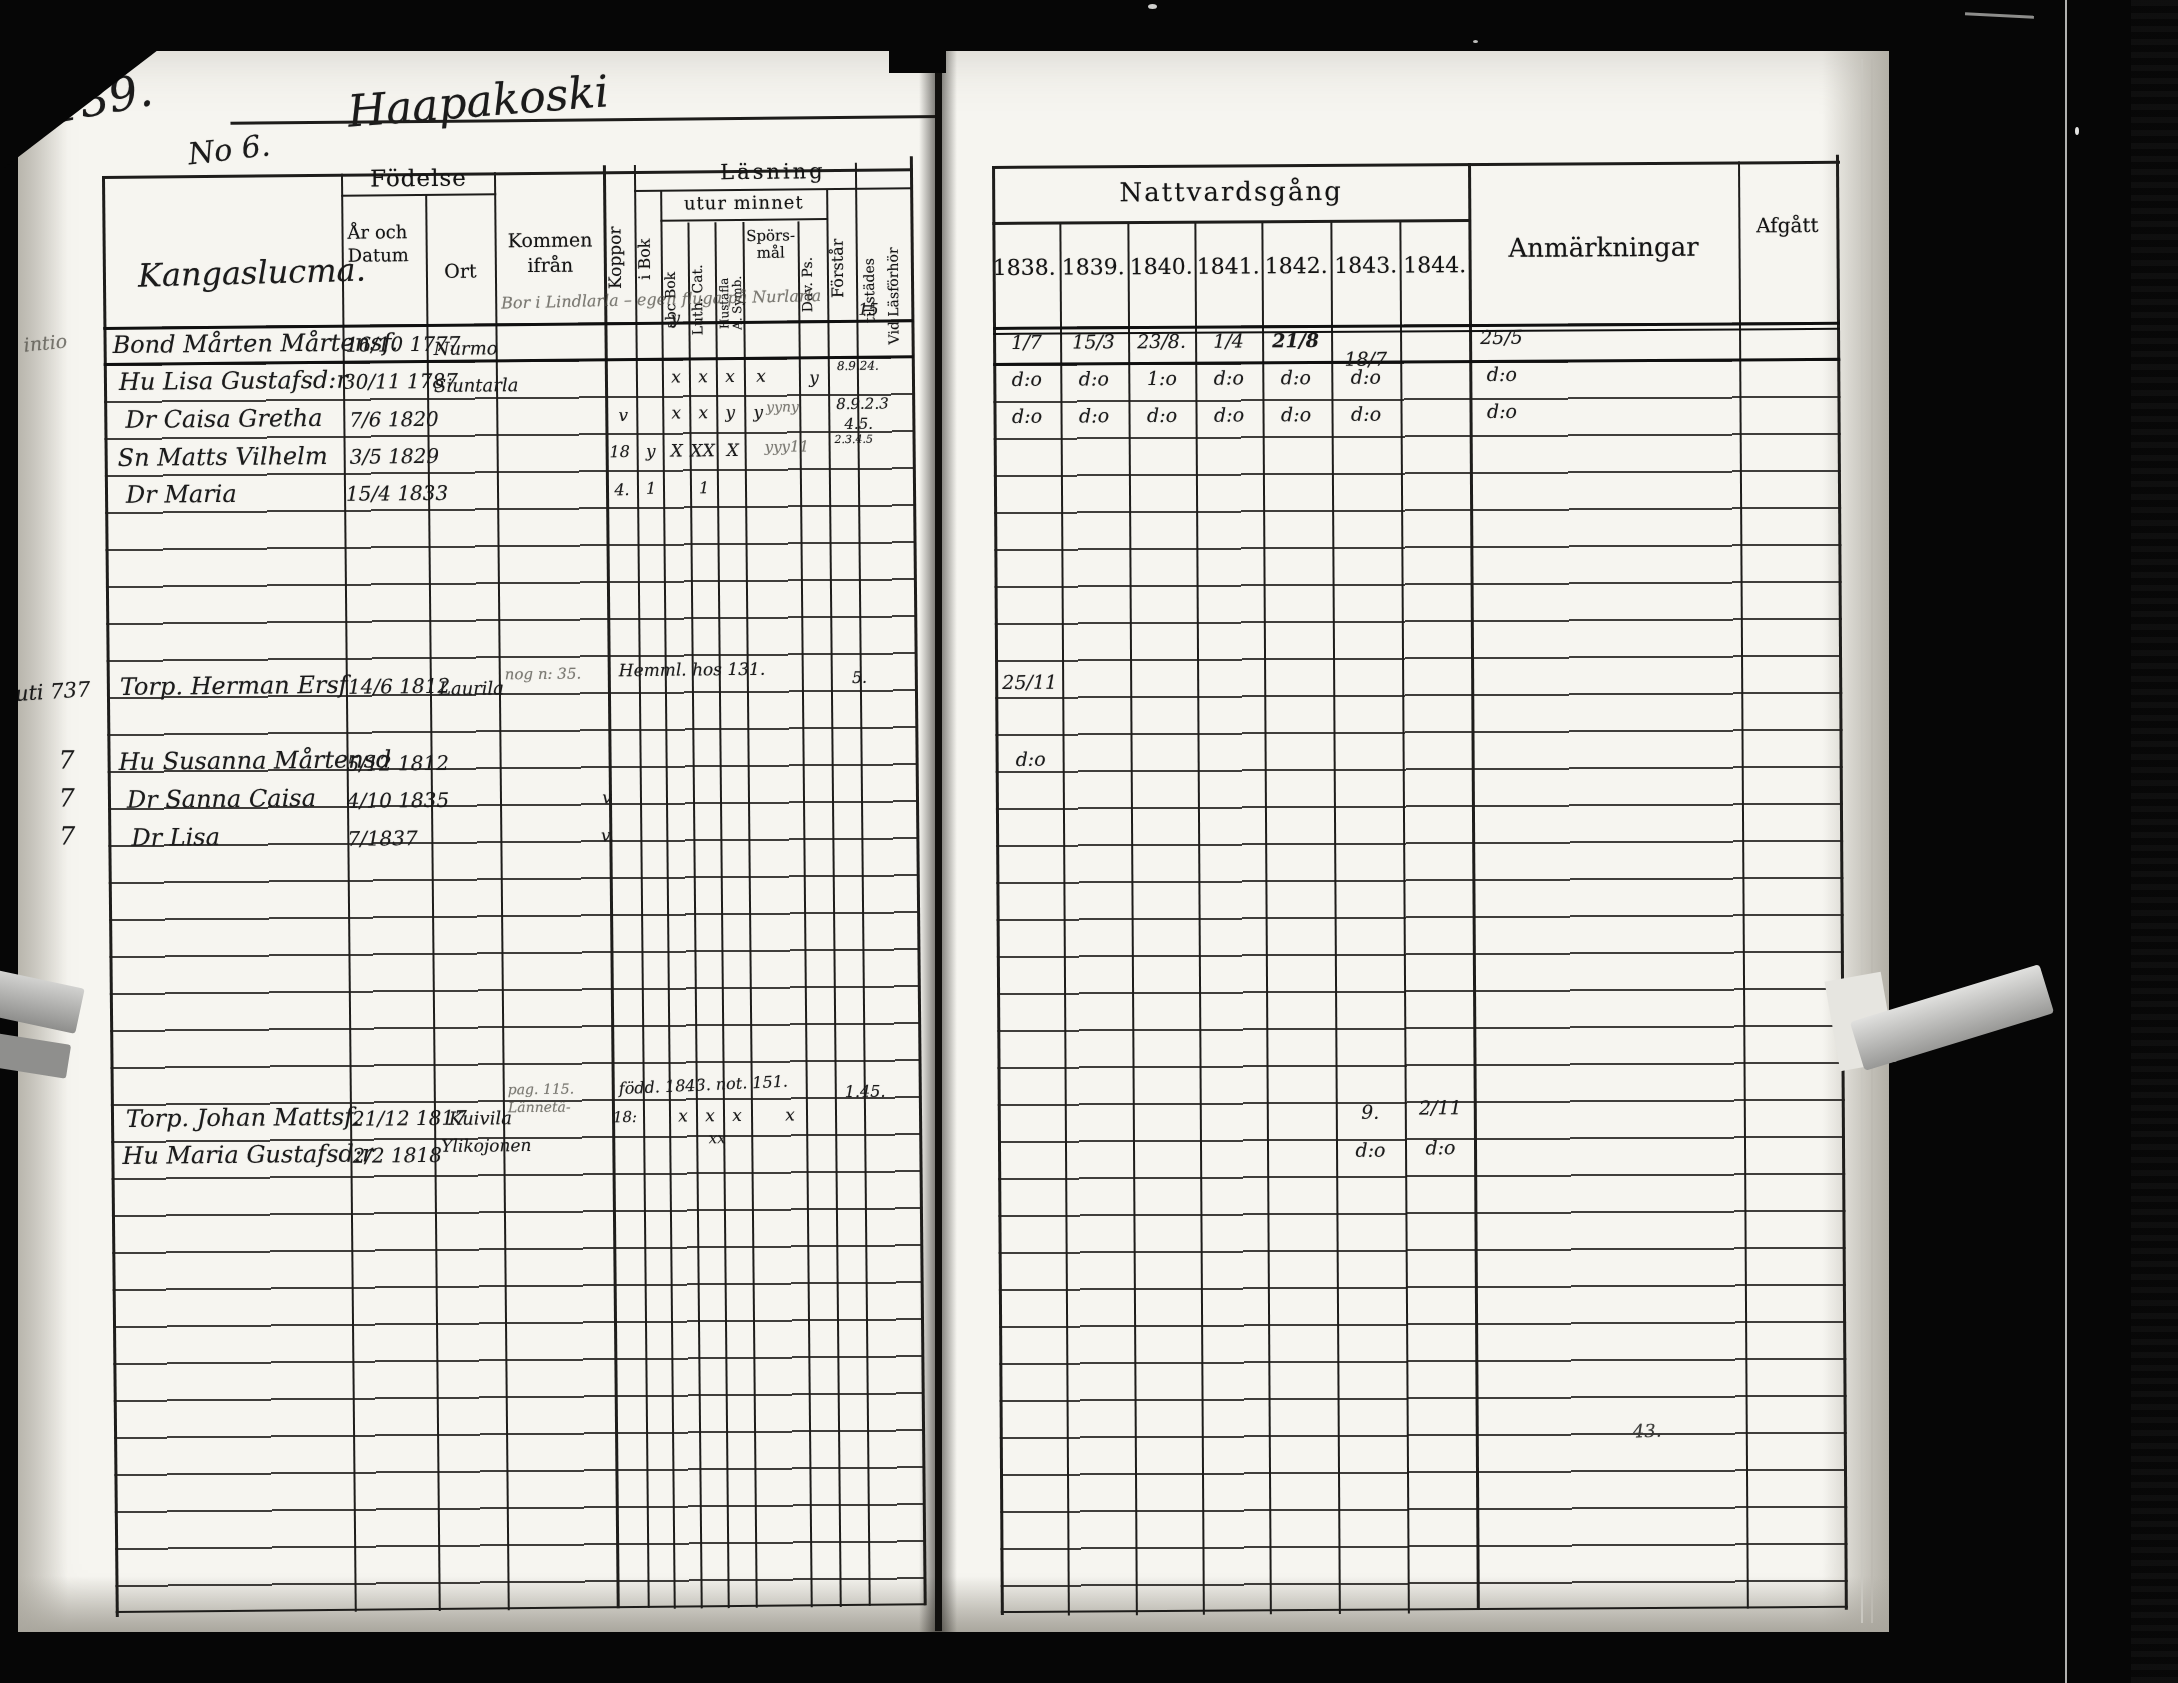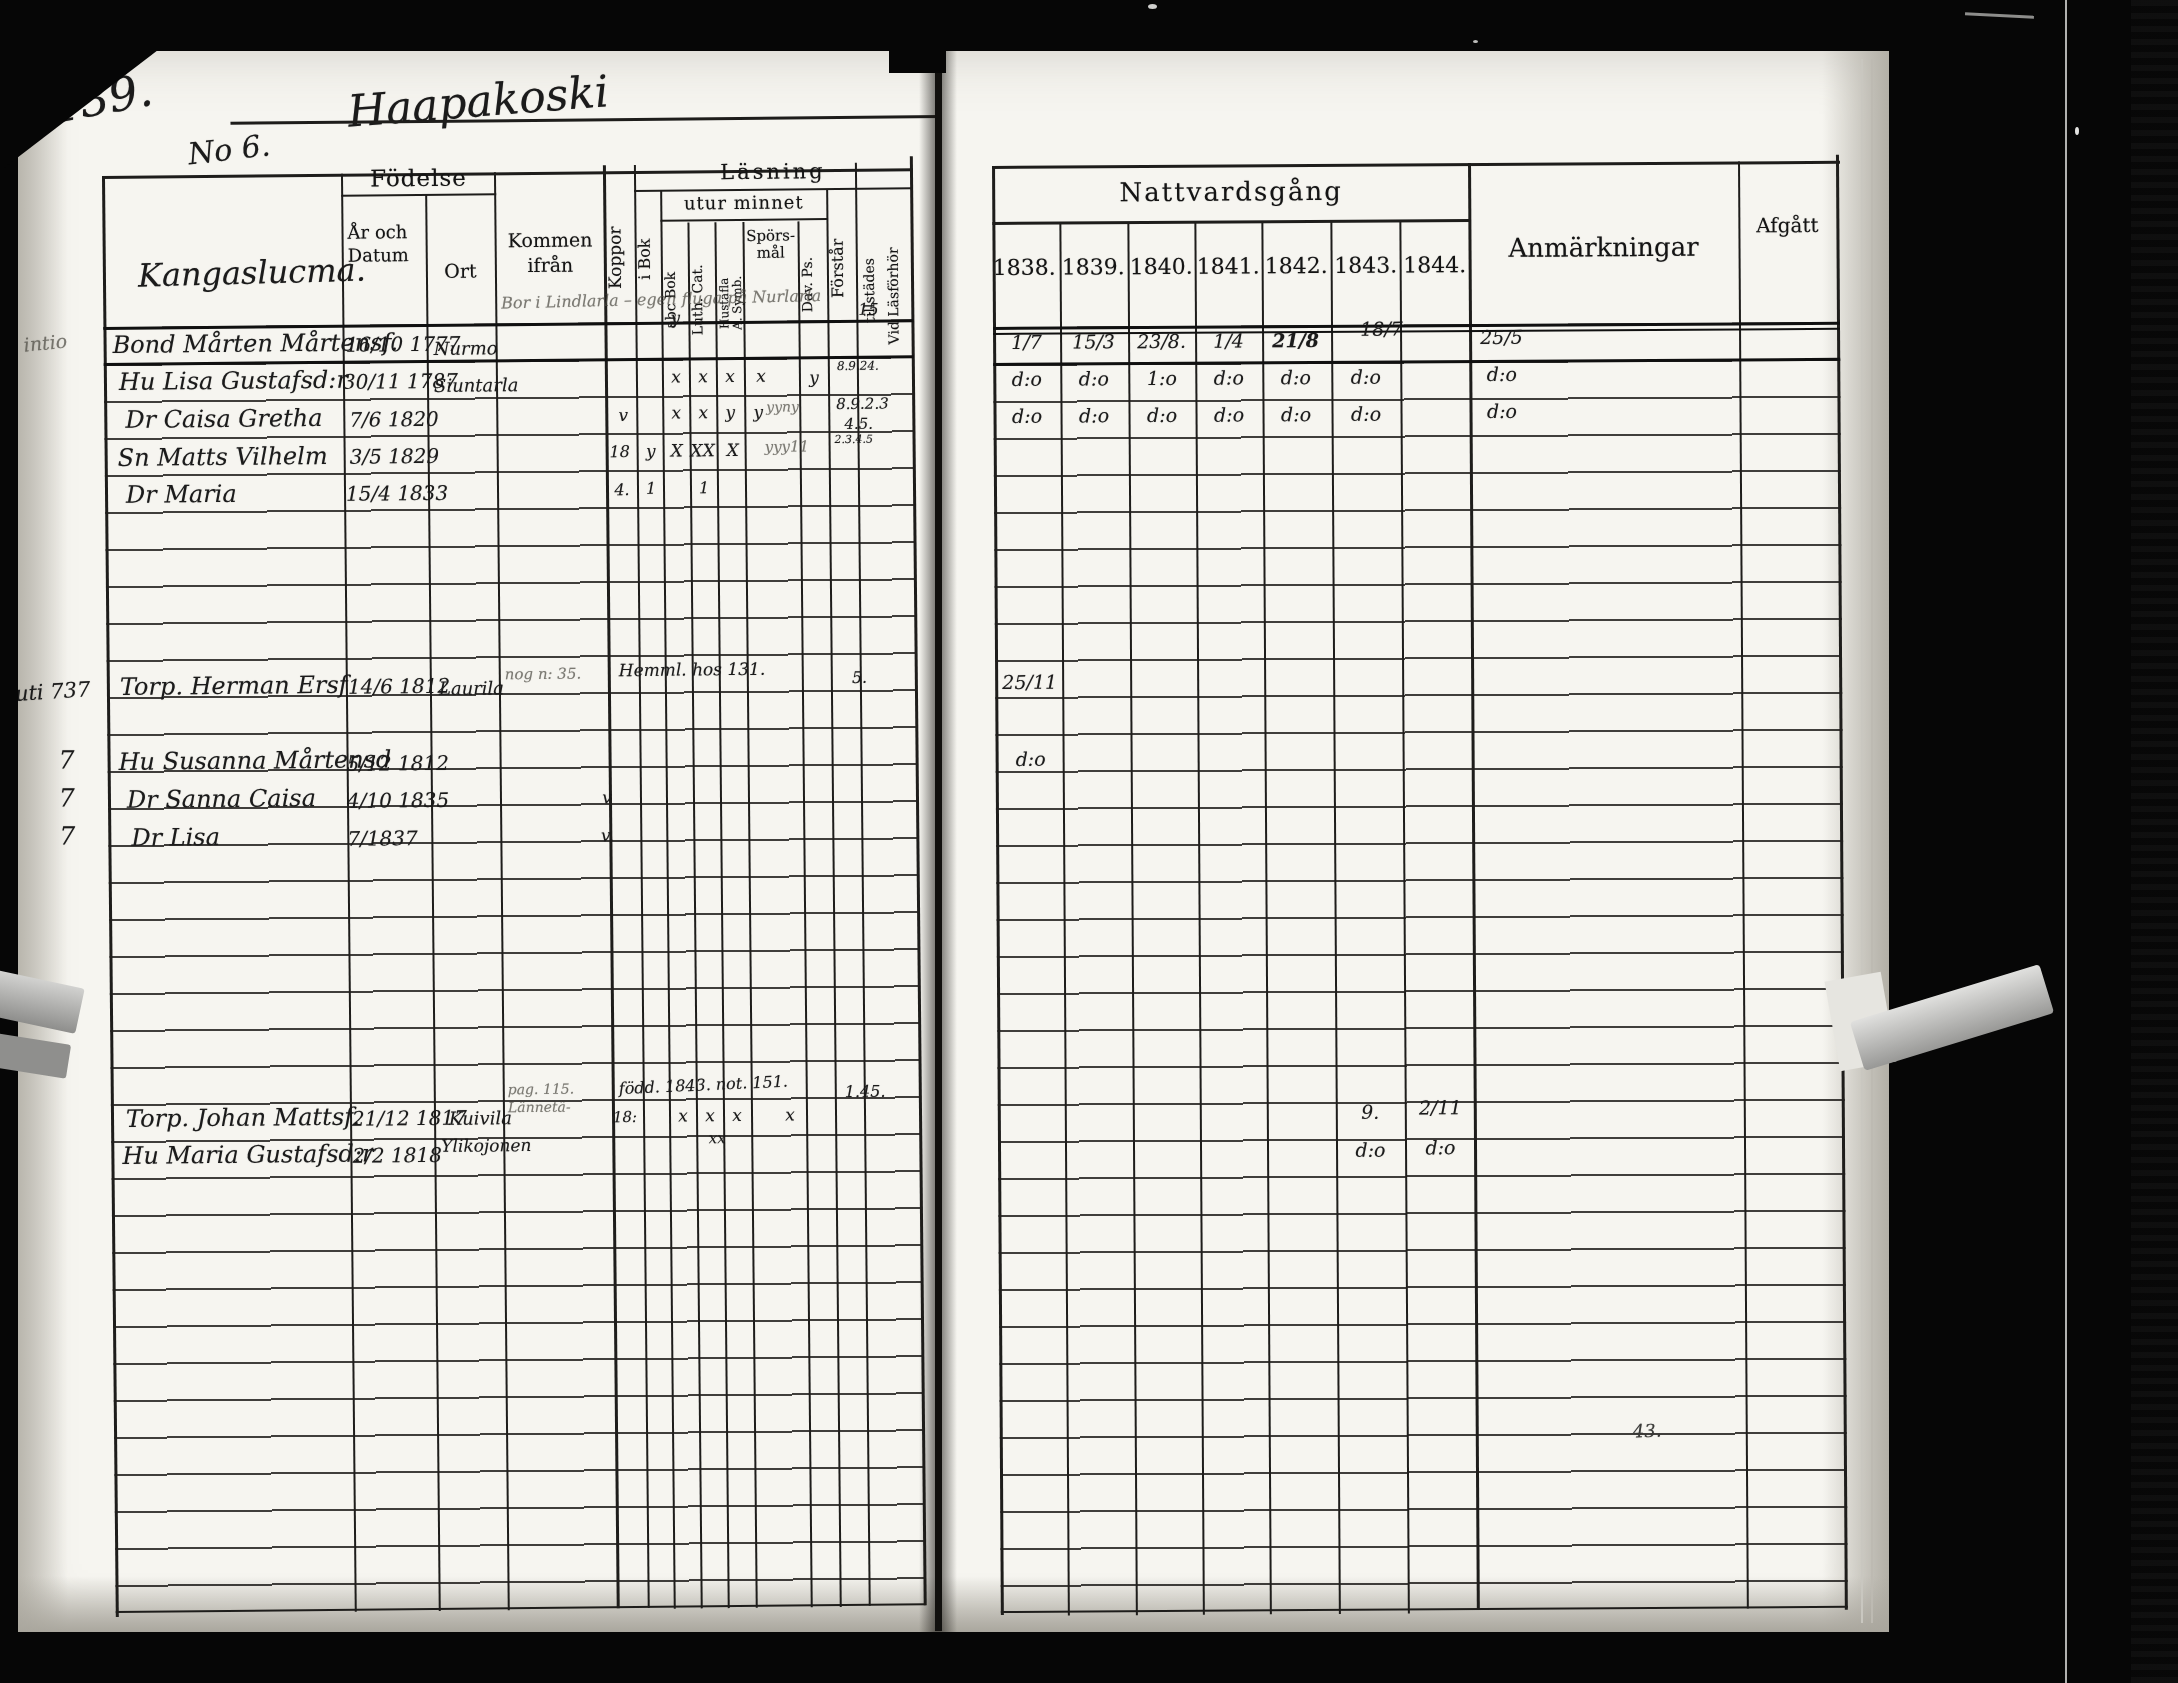--- a/index.html
+++ b/index.html
@@ -198,21 +198,21 @@
     <div class="abs pr ctr" style="left:1332px;top:255px;width:68px;font-size:22px;">1843.</div>
     <div class="abs pr ctr" style="left:1401px;top:255px;width:68px;font-size:22px;">1844.</div>
     <div class="abs pr ctr" style="left:1469px;top:236px;width:270px;font-size:26px;">Anmärkningar</div>
     <div class="abs pr ctr" style="left:1739px;top:218px;width:98px;font-size:20px;">Afgått</div>
 
     <div class="abs hw ctr" style="left:1000px;top:331px;width:53px;font-size:19px;">1/7</div>
     <div class="abs hw ctr" style="left:1067px;top:331px;width:53px;font-size:19px;">15/3</div>
     <div class="abs hw ctr" style="left:1135px;top:331px;width:53px;font-size:19px;">23/8.</div>
     <div class="abs hw ctr" style="left:1202px;top:331px;width:53px;font-size:19px;">1/4</div>
     <div class="abs hw ctr" style="left:1269px;top:331px;width:53px;font-size:19px;font-weight:bold;">21/8</div>
-    <div class="abs hw ctr" style="left:1339px;top:320px;width:53px;font-size:19px;margin-left:16px;">18/7</div>
+    <div class="abs hw ctr" style="left:1339px;top:350px;width:53px;font-size:19px;">18/7</div>
     <div class="abs hw ctr" style="left:1408px;top:331px;width:53px;font-size:19px;"></div>
     <div class="abs hw ctr" style="left:1475px;top:329px;width:53px;font-size:19px;">25/5</div>
 
     <div class="abs hw ctr" style="left:1000px;top:368px;width:53px;font-size:19px;">d:o</div>
     <div class="abs hw ctr" style="left:1067px;top:368px;width:53px;font-size:19px;">d:o</div>
     <div class="abs hw ctr" style="left:1135px;top:368px;width:53px;font-size:19px;">1:o</div>
     <div class="abs hw ctr" style="left:1202px;top:368px;width:53px;font-size:19px;">d:o</div>
     <div class="abs hw ctr" style="left:1269px;top:368px;width:53px;font-size:19px;">d:o</div>
     <div class="abs hw ctr" style="left:1339px;top:368px;width:53px;font-size:19px;">d:o</div>
     <div class="abs hw ctr" style="left:1408px;top:368px;width:53px;font-size:19px;"></div>

